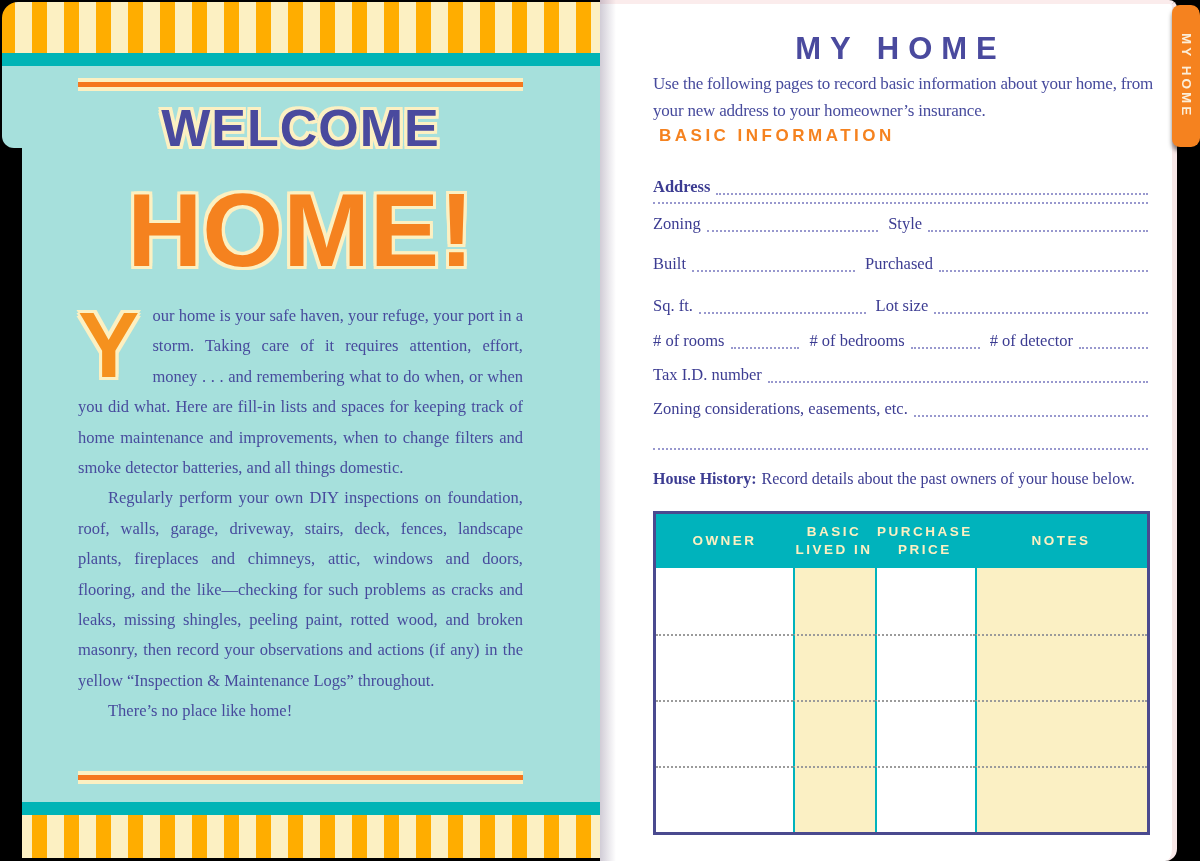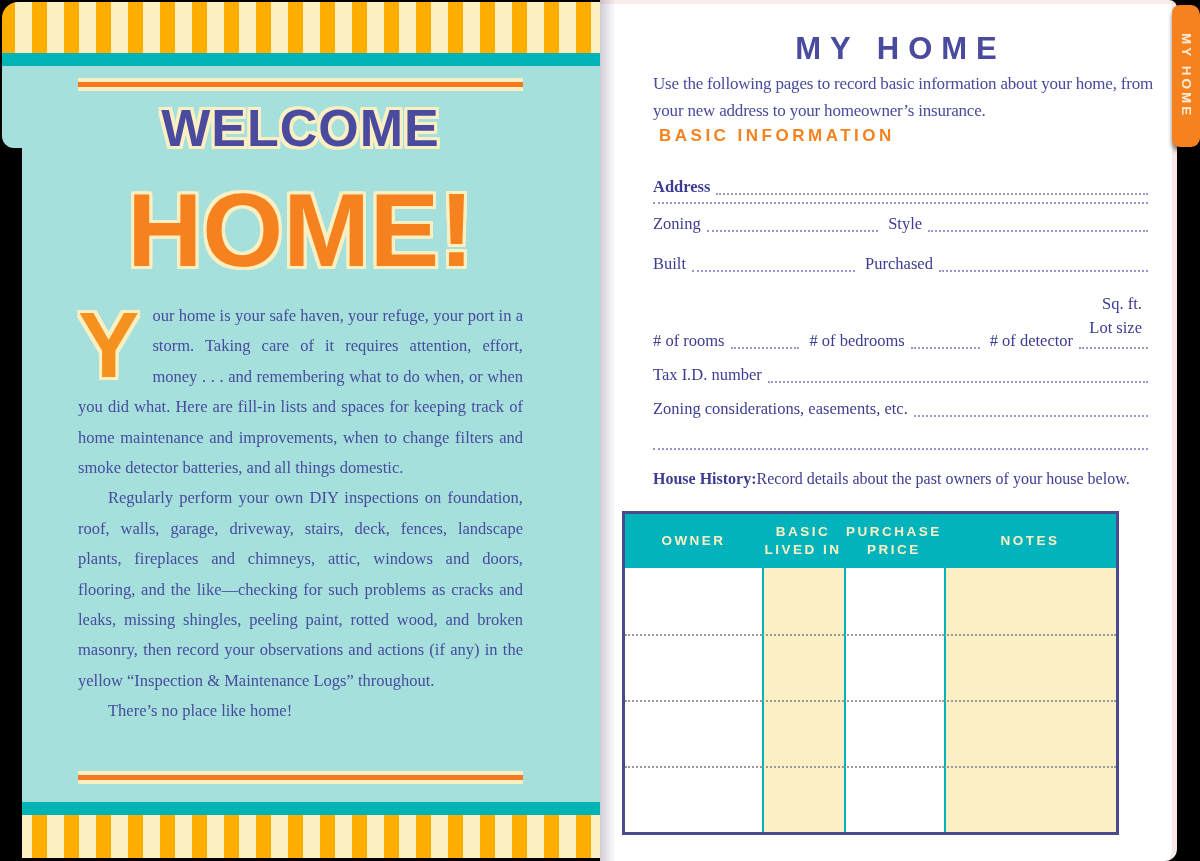--- a/index.html
+++ b/index.html
@@ -37,27 +37,27 @@
   .rp-intro{position:absolute;left:653px;top:70px;width:500px;font-family:"Liberation Serif",serif;font-size:17px;letter-spacing:-0.2px;line-height:27px;color:var(--body-purple);}
   .rp-sec{position:absolute;left:653px;top:126px;font-weight:bold;font-size:17px;letter-spacing:3.5px;color:var(--accent-orange);margin-left:6px;}
 
   .frow{position:absolute;left:653px;width:495px;height:22px;display:flex;align-items:flex-end;font-family:"Liberation Serif",serif;font-size:16.5px;color:var(--label-purple);}
   .frow .lbl{white-space:nowrap;padding-right:6px;}
   .frow .lbl2{margin-left:10px;}
   .frow .bold{font-weight:bold;}
   .fill{flex:1;border-bottom:2px dotted var(--dotted-line);margin-bottom:2px;}
   .fill-s{flex:0.78;}
   .r-addr{top:155px;margin-top:20px;} .r-cont1{top:184px;} .r-zoning{top:212px;} .r-built{top:252px;}
-  .r-sqft{top:294px;flex-direction:column;} .r-rooms{top:329px;text-align:center;} .r-taxid{top:363px;} .r-zcons{top:397px;} .r-cont2{top:430px;}
+  .r-sqft{top:294px;} .r-rooms{top:329px;text-align:center;} .r-taxid{top:363px;} .r-zcons{top:397px;} .r-cont2{top:430px;}
 
   .rp-hh{position:absolute;left:653px;top:470px;width:500px;font-family:"Liberation Serif",serif;font-size:16px;color:var(--label-purple);}
   .rp-hh .hh-label{font-weight:bold;}
-  .rp-hh .hh-text{}
+  .rp-hh .hh-text{margin-left:5px;}
 
-  .htable{position:absolute;left:622px;top:511px;width:497px;height:324px;box-sizing:border-box;border:3px solid var(--table-border-purple);display:grid;grid-template-columns:137px 82px 100px 1fr;grid-template-rows:54px repeat(4,1fr);background:#fff;}
+  .htable{position:absolute;left:653px;top:511px;width:497px;height:324px;box-sizing:border-box;border:3px solid var(--table-border-purple);display:grid;grid-template-columns:137px 82px 100px 1fr;grid-template-rows:54px repeat(4,1fr);background:#fff;}
   .th{background:var(--table-header-teal);color:var(--stripe-cream);font-weight:bold;font-size:13.5px;letter-spacing:2.5px;line-height:1.3;display:flex;align-items:center;justify-content:center;text-align:center;padding:2px;}
   .td{background:#fff;}
   .td.yellow{background:var(--cell-yellow);}
   .td.vline{border-left:2px solid var(--table-header-teal);}
   .td.hline{border-top:2px dotted #9b9b9b;}
 
   .tab-right{position:absolute;left:1172px;top:5px;width:28px;height:142px;background:var(--accent-orange);border-radius:8px 9px 9px 8px;box-shadow:0 4px 4px rgba(0,0,0,.5);display:flex;align-items:center;justify-content:center;}
   .tab-right span{writing-mode:vertical-rl;color:#fbeed9;font-size:13.5px;font-weight:bold;letter-spacing:3px;white-space:nowrap;}
 </style>
 </head>

